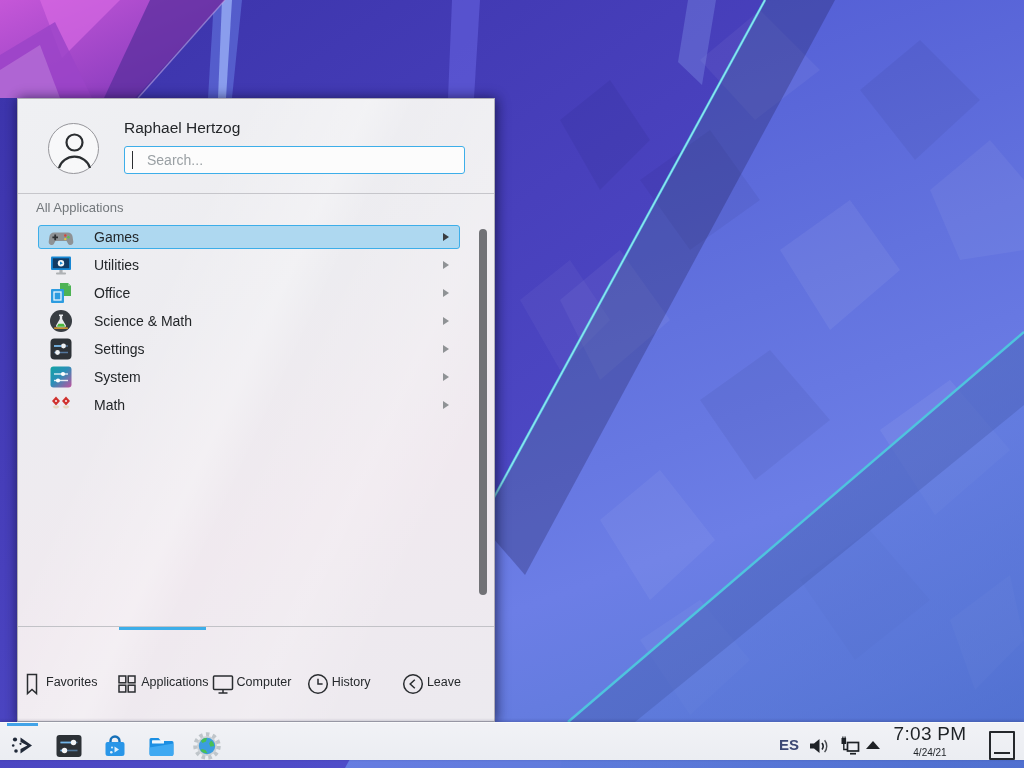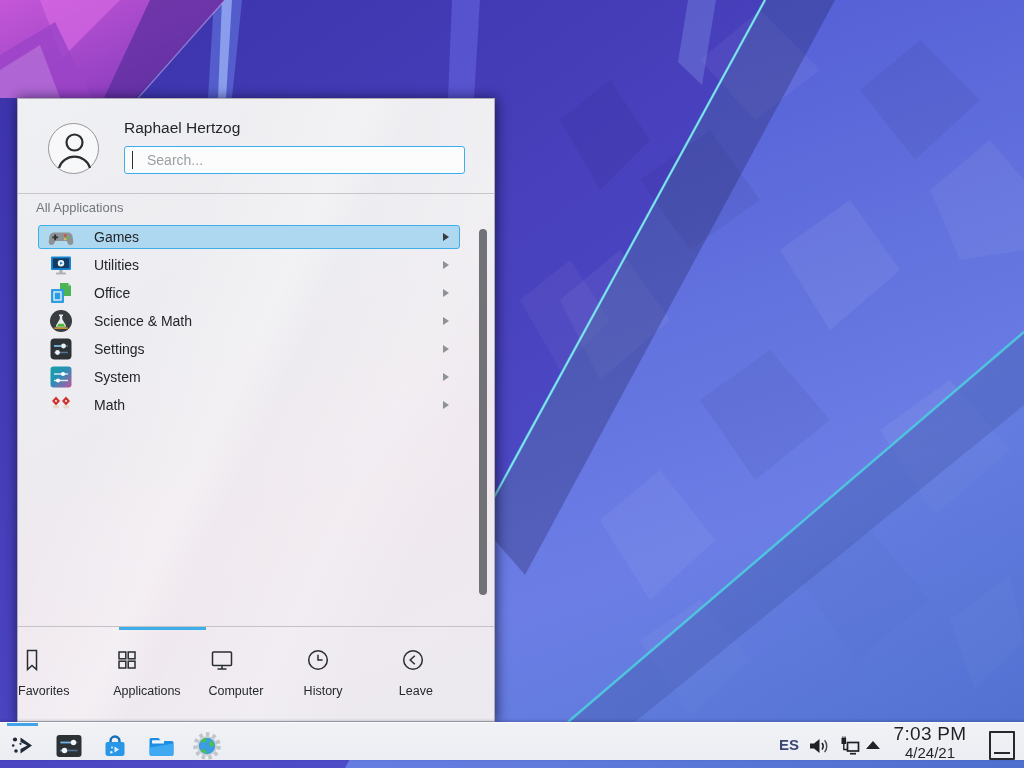--- a/index.html
+++ b/index.html
@@ -40,37 +40,37 @@
     border-top:4.5px solid transparent; border-bottom:4.5px solid transparent; border-left:6px solid #8f9295; }
   .app-row.active .sub-arrow { border-left-color:#3a3d40; }
 
   .menu-scrollbar { position:absolute; left:461px; top:130px; width:8px; height:366px;
     background:#717276; border-radius:4px; }
 
   .footer-sep { position:absolute; left:0; top:527px; width:100%; height:1px; background:#c2c2c7; }
   .tab-indicator { position:absolute; left:101px; top:528px; width:87px; height:3px; background:#3daee9; }
 
   .tab-bar { position:absolute; left:0; top:532px; width:100%; height:91px; display:flex; }
-  .tab { flex:1 1 0; display:flex; flex-direction:column; cursor:default; }
+  .tab { flex:1 1 0; display:flex; flex-direction:row; align-items:center; cursor:default; }
   .tab .tab-icon { margin-top:15px; width:28px; height:28px; }
   .tab .tab-label { margin-top:10px; font-size:12.5px; color:#26292c; }
 
   
   .panel { position:absolute; left:0; top:722px; width:1024px; height:38px;
     background:linear-gradient(180deg,#f1f2f6 0%,#ebedf2 100%); border-top:1px solid rgba(255,255,255,.7);
     box-shadow:0 -1px 3px rgba(20,20,50,.25); }
   .task-indicator { position:absolute; left:7px; top:0; width:31px; height:3px; background:#42a3e8; }
   .panel-icon { position:absolute; top:7px; width:32px; height:32px; cursor:default; }
   .tray-text { position:absolute; top:13px; font-size:15px; font-weight:700; color:#3c4874; }
   .tray-icon { position:absolute; top:11px; width:24px; height:24px; }
   .caret-up { position:absolute; left:866px; top:18px; width:0; height:0;
     border-left:7px solid transparent; border-right:7px solid transparent; border-bottom:8px solid #1f2226; }
   .clock { position:absolute; left:890px; top:723px; width:80px; text-align:center; color:#1e2226; }
   .clock .time { font-size:19px; font-weight:500; line-height:22px; letter-spacing:.3px; }
-  .clock .date { font-size:15px; line-height:16px; }
+  .clock .date { font-size:10px; line-height:16px; }
   .show-desktop { position:absolute; left:989px; top:8px; width:26px; height:29px;
     border:2px solid #25282c; border-radius:1px; }
   .show-desktop i { position:absolute; left:3px; right:3px; bottom:4px; height:0; border-top:2px solid #25282c; display:block; }
 </style>
 </head>
 <body>
 
 <div class="stage">
 
   <div class="wallpaper">

